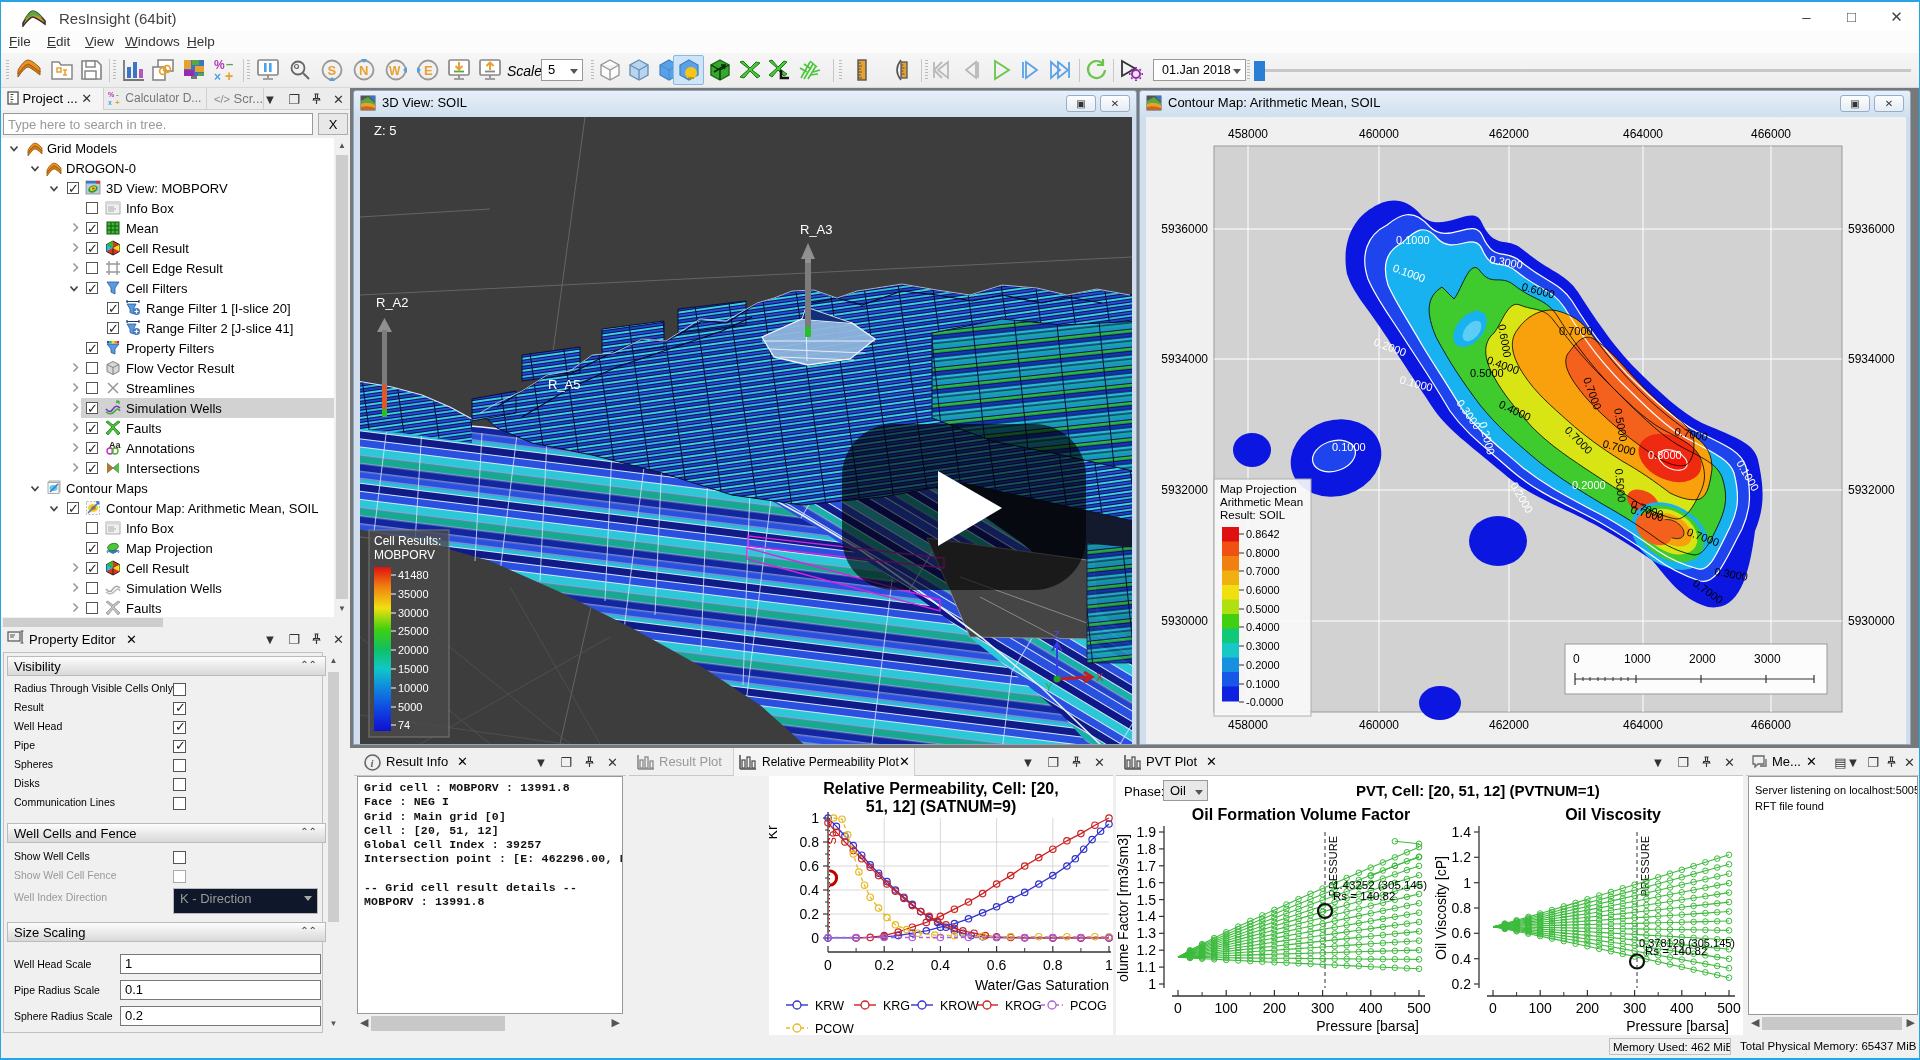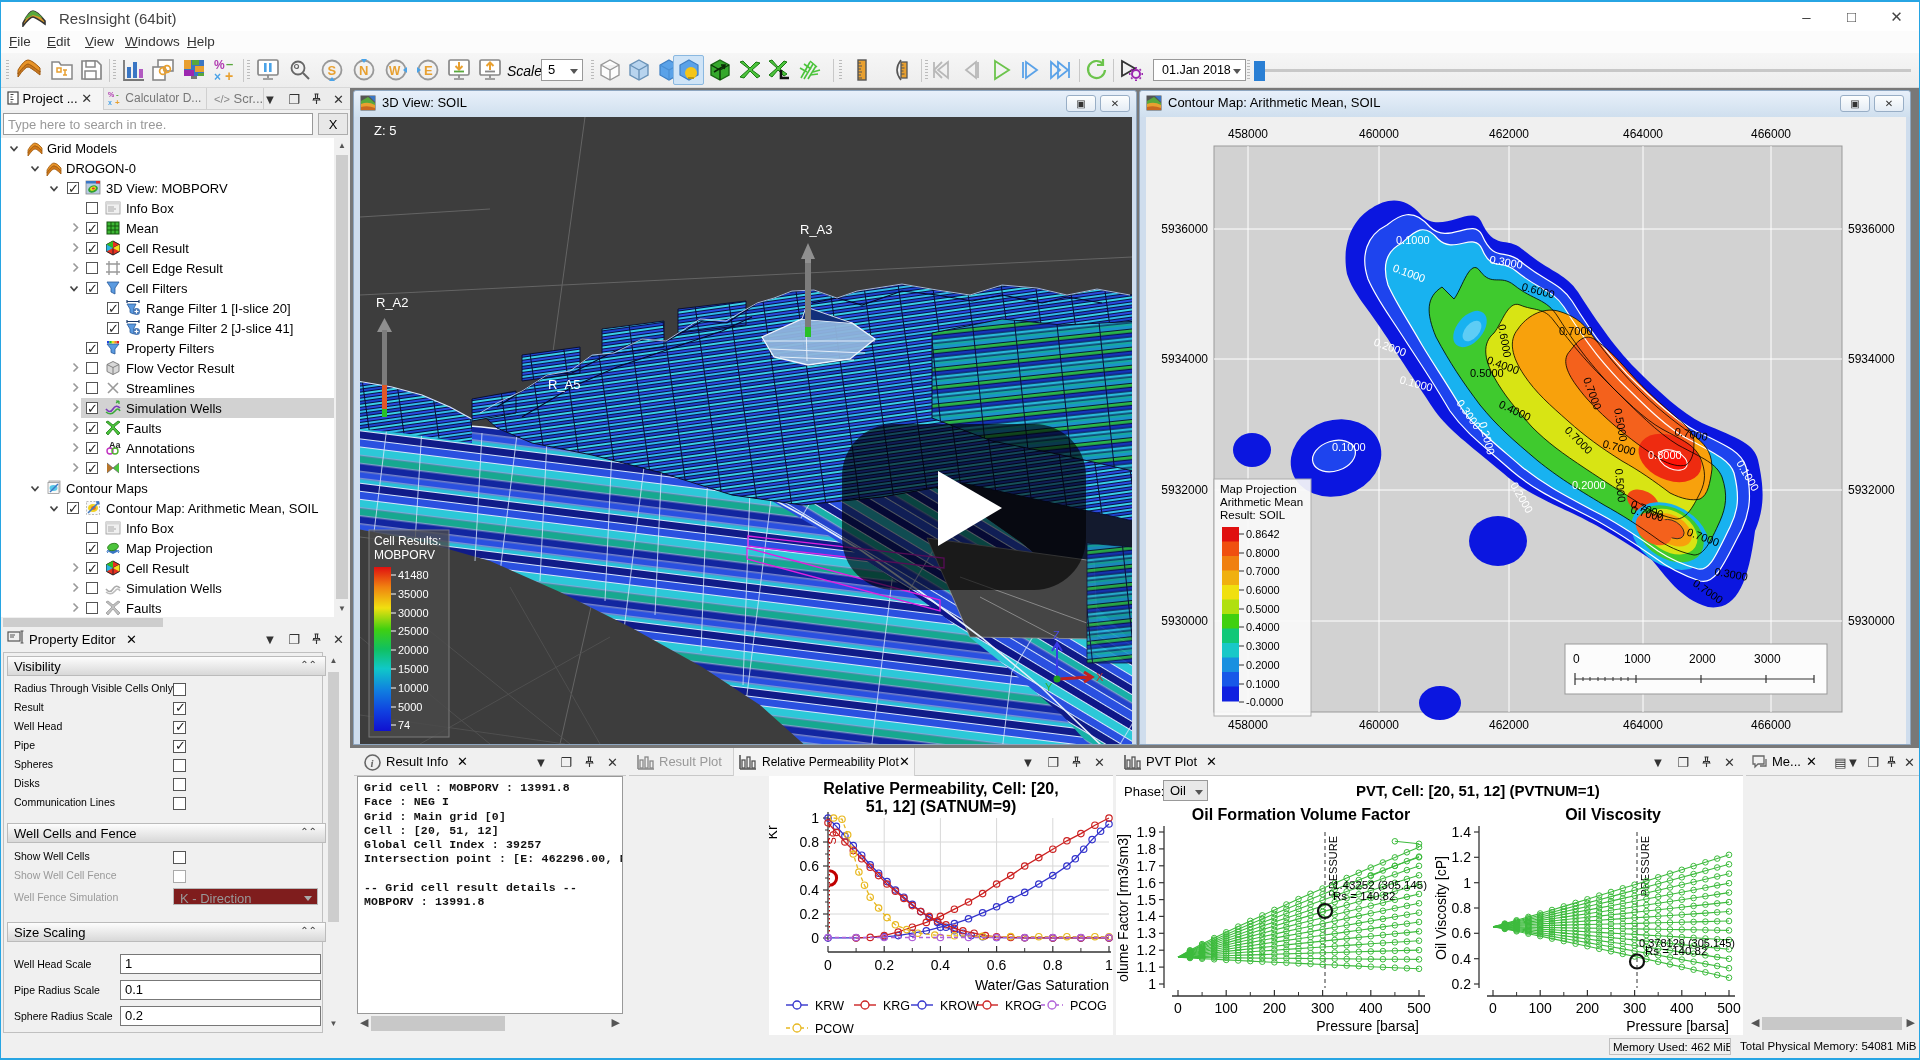--- a/index.html
+++ b/index.html
@@ -578,22 +578,22 @@
 <div class="pchk" style="left:172px; top:131px; "></div>
 <div class="prow" style="top:149px; color:#000;">Disks</div>
 <div class="pchk" style="left:172px; top:150px; "></div>
 <div class="prow" style="top:168px; color:#000;">Communication Lines</div>
 <div class="pchk" style="left:172px; top:169px; "></div>
 <div class="grphdr" style="top:195px;">Well Cells and Fence<span style="position:absolute; right:8px; top:2px; font-size:10px; color:#333;">⌃⌃</span></div>
 <div class="prow" style="top:222px; color:#000;">Show Well Cells</div>
 <div class="pchk" style="left:172px; top:223px; "></div>
 <div class="prow" style="top:241px; color:#999;">Show Well Cell Fence</div>
 <div class="pchk" style="left:172px; top:242px; border:1px solid #aaa;"></div>
-<div class="prow" style="top:263px; color:#999;">Well Fence Simulation</div>
-<div style="position:absolute; left:172px; top:260px; width:145px; height:17px; background:#7f1d1d; border:1px solid #b8b8b8; color:#999; font-size:13px; padding:2px 0 0 6px;">K - Direction<span style="position:absolute; right:5px; top:7px; width:0; height:0; border-left:4px solid transparent; border-right:4px solid transparent; border-top:5px solid #aaa;"></span></div>
+<div class="prow" style="top:263px; color:#999;">Well Index Direction</div>
+<div style="position:absolute; left:172px; top:260px; width:145px; height:26px; background:#0f172a; border:1px solid #b8b8b8; color:#999; font-size:13px; padding:2px 0 0 6px;">K - Direction<span style="position:absolute; right:5px; top:7px; width:0; height:0; border-left:4px solid transparent; border-right:4px solid transparent; border-top:5px solid #aaa;"></span></div>
 <div class="grphdr" style="top:294px;">Size Scaling<span style="position:absolute; right:8px; top:2px; font-size:10px; color:#333;">⌃⌃</span></div>
 <div class="prow" style="top:330px; color:#000;">Well Head Scale</div>
 <div class="pinput" style="left:119px; top:326px; width:201px; height:20px;">1</div>
 <div class="prow" style="top:356px; color:#000;">Pipe Radius Scale</div>
 <div class="pinput" style="left:119px; top:352px; width:201px; height:20px;">0.1</div>
 <div class="prow" style="top:382px; color:#000;">Sphere Radius Scale</div>
 <div class="pinput" style="left:119px; top:378px; width:201px; height:20px;">0.2</div>
 <div style="position:absolute; left:325px; top:26px; width:15px; height:377px; background:#f0f0f0;"></div>
 <div style="position:absolute; left:325px; top:28px; width:15px; height:12px; color:#555; font-size:8px; text-align:center;">▲</div>
 <div style="position:absolute; left:325px; top:391px; width:15px; height:12px; color:#555; font-size:8px; text-align:center;">▼</div>
@@ -1915,24 +1915,25 @@
         <svg style="position:absolute;left:6px;top:7px;" width="16" height="14" viewBox="0 0 16 14">
           <path d="M1 1 h11 v8 h-6 l-3 3 v-3 h-2 z" fill="none" stroke="#666" stroke-width="1.3"></path>
           <path d="M14 4 v7 h-6" fill="none" stroke="#666" stroke-width="1.3"></path>
         </svg>
         <span style="position:absolute;left:26px;top:6px;">Me...</span>
         <span style="position:absolute;left:60px;top:6px;">✕</span>
         <div class="dockbtns" style="right:4px;top:7px;"><span style="margin-right:8px;">▤▼</span><span style="margin-right:8px;">❐</span><span style="margin-right:8px;"><svg width="9" height="12" viewBox="0 0 9 12" style="vertical-align:-1px;">
               <path d="M2.5 1 h4 M3.5 1 v4.5 M5.5 1 v4.5 M1 5.5 h7 M2 5.5 L1.2 7 h6.6 L7 5.5 M4.5 7 v4" stroke="#333" stroke-width="1.1" fill="none"></path>
             </svg></span><span>✕</span></div>
       </div>
+<div style="position:absolute;left:2px;top:28px;width:170px;height:239px;background:#fff;border:1px solid #999;font-size:11px;line-height:16px;padding:5px 0 0 6px;white-space:nowrap;overflow:hidden;">Server listening on localhost:5005<br>RFT file found</div>
 <div style="position:absolute;left:2px;top:268px;width:170px;height:16px;background:#f0f0f0;">
         <span style="position:absolute;left:3px;top:0px;font-size:11px;color:#555;">◀</span>
         <span style="position:absolute;right:3px;top:0px;font-size:11px;color:#555;">▶</span>
         <div style="position:absolute;left:14px;top:1px;width:140px;height:13px;background:#c8c8c8;"></div>
       </div>
 </div>
 </div>
 
 <div class="abs" id="statusbar">
   <span style="position:absolute; left:1608px; top:3px; width:122px; height:17px; border:1px solid #c0c0c0; padding:2px 3px 0; font-size:11.5px; white-space:nowrap; overflow:hidden;">Memory Used: 462 MiB</span>
-  <span style="position:absolute; left:1739px; top:5px; font-size:11.5px; white-space:nowrap;">Total Physical Memory: 54081 MiB</span>
+  <span style="position:absolute; left:1739px; top:5px; font-size:11.5px; white-space:nowrap;">Total Physical Memory: 65437 MiB</span>
 </div>
 
 </body></html>

